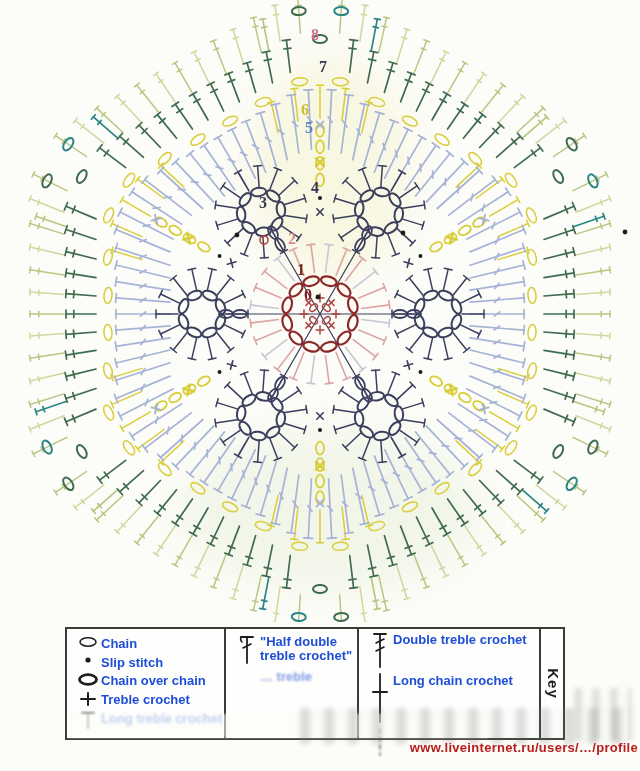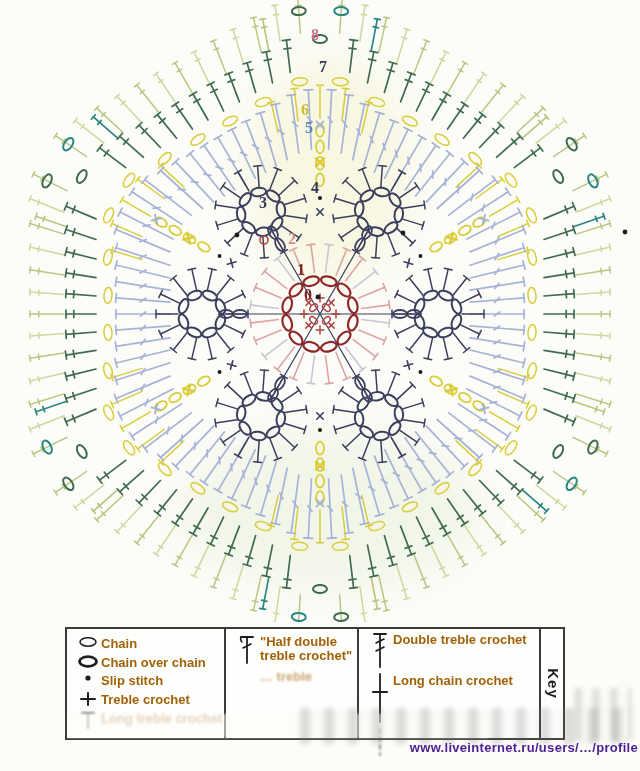--- a/index.html
+++ b/index.html
@@ -9,35 +9,35 @@
   .tint{position:absolute;border-radius:50%;filter:blur(18px);pointer-events:none;}
   
   #keybox{position:absolute;left:65px;top:627px;width:500px;height:113px;
           border:2px solid #3a3a3a;background:rgba(255,255,255,.6);box-sizing:border-box;}
   .kcol{position:absolute;top:0;height:100%;box-sizing:border-box;}
   #kcol1{left:8px;width:148px;padding-top:6px;}
   #kcol2{left:157px;width:133px;border-left:2px solid #3a3a3a;padding:4px 0 0 8px;}
   #kcol3{left:290px;width:184px;border-left:2px solid #3a3a3a;padding:2px 0 0 8px;text-align:center;}
   #kcolkey{left:472px;width:26px;border-left:2px solid #3a3a3a;display:flex;
            align-items:center;justify-content:center;}
-  .key-row{display:flex;align-items:flex-start;color:#a16207;font-size:13px;font-weight:bold;
+  .key-row{display:flex;align-items:flex-start;color:#1d4ed8;font-size:13px;font-weight:bold;
            line-height:1.05;margin-bottom:3px;}
   .key-row .sym{flex:0 0 26px;display:flex;justify-content:center;}
   .key-row .lbl{padding-top:2px;}
   .key-row.degraded{filter:blur(.8px);opacity:.55;}
   #key-title{transform:rotate(90deg);font-weight:bold;font-size:15px;color:#1e1e1e;letter-spacing:1px;}
   
   #wash{position:absolute;left:68px;top:714px;width:420px;height:24px;
         background:rgba(252,252,248,.55);filter:blur(1px);pointer-events:none;}
   #blob{position:absolute;left:300px;top:708px;width:336px;height:36px;filter:blur(2.5px);opacity:.55;
         background:repeating-linear-gradient(90deg,rgba(120,120,120,.45) 0 10px,rgba(220,220,220,.15) 10px 24px);}
   #blob2{position:absolute;left:574px;top:688px;width:58px;height:52px;filter:blur(2px);opacity:.4;
         background:repeating-linear-gradient(90deg,rgba(120,120,120,.5) 0 8px,rgba(230,230,230,.2) 8px 18px);}
   #watermark{position:absolute;right:2px;top:740px;width:330px;text-align:right;
-        color:#4c1d95;font-size:13px;font-weight:bold;filter:blur(.7px);letter-spacing:.3px;}
+        color:#b91c1c;font-size:13px;font-weight:bold;filter:blur(.7px);letter-spacing:.3px;}
 </style>
 </head>
 <body>
 
 <div id="page">
 
   <div class="tint" style="left:250px;top:60px;width:160px;height:220px;background:rgba(235,225,120,.18);"></div>
   <div class="tint" style="left:180px;top:430px;width:300px;height:160px;background:rgba(190,215,150,.15);"></div>
 
   <svg id="motif" width="640" height="622" viewBox="0 0 640 622">
@@ -1258,33 +1258,33 @@
         <div class="key-row">
           <span class="sym">
             <svg width="24" height="14">
               <ellipse cx="12" cy="7" rx="8" ry="4.2" stroke-width="1.5" stroke="#1e1e1e" stroke-linecap="round" fill="none"></ellipse>
             </svg>
           </span>
           <span class="lbl">Chain</span>
         </div>
         <div class="key-row">
           <span class="sym">
+            <svg width="24" height="12">
+              <circle cx="12" cy="6" r="2.6" fill="#1e1e1e"></circle>
+            </svg>
+          </span>
+          <span class="lbl">Slip stitch</span>
+        </div>
+        <div class="key-row">
+          <span class="sym">
             <svg width="24" height="15">
               <ellipse cx="12" cy="7.5" rx="8.5" ry="4.8" stroke-width="2.8" stroke="#1e1e1e" stroke-linecap="round" fill="none"></ellipse>
             </svg>
           </span>
           <span class="lbl">Chain over chain</span>
-        </div>
-        <div class="key-row">
-          <span class="sym">
-            <svg width="24" height="12">
-              <circle cx="12" cy="6" r="2.6" fill="#1e1e1e"></circle>
-            </svg>
-          </span>
-          <span class="lbl">Slip stitch</span>
         </div>
         <div class="key-row">
           <span class="sym">
             <svg width="24" height="16">
               <line x1="12" y1="2" x2="12" y2="14" stroke-width="2" stroke="#1e1e1e" stroke-linecap="round" fill="none"></line>
               <line x1="5" y1="8" x2="19" y2="8" stroke-width="2" stroke="#1e1e1e" stroke-linecap="round" fill="none"></line>
             </svg>
           </span>
           <span class="lbl">Treble crochet</span>
         </div>

